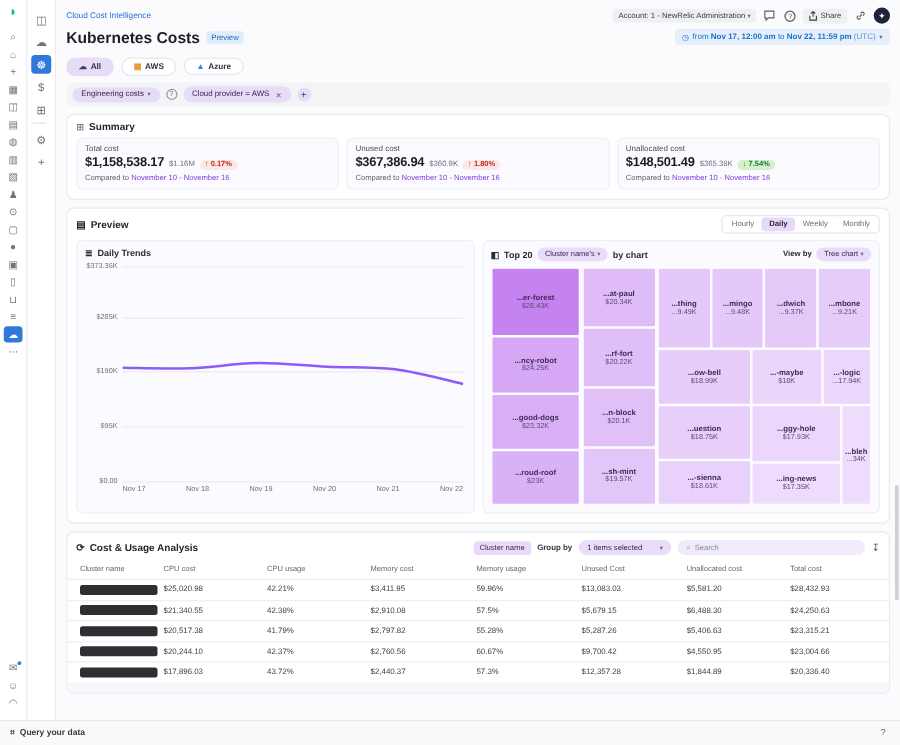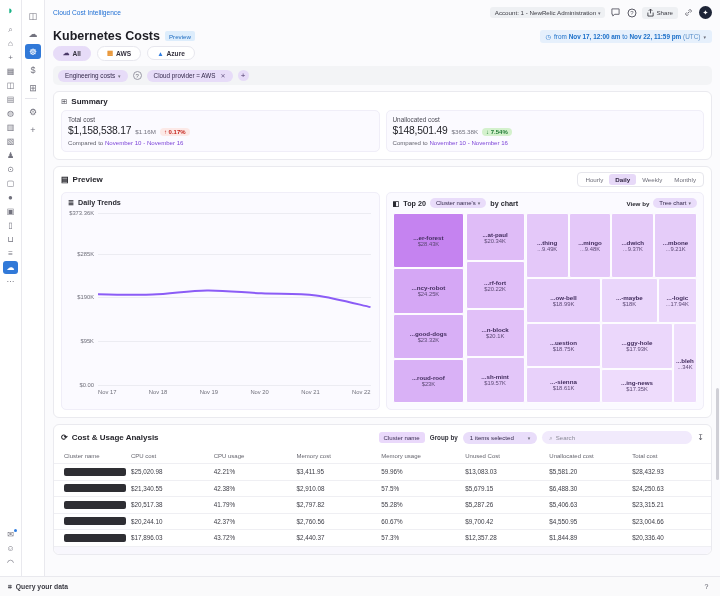--- a/index.html
+++ b/index.html
@@ -24,21 +24,21 @@
   
   .main { flex:1; background:#fbfbfd; padding:5px 8px 0 8px; overflow:hidden; }
   .toprow { display:flex; justify-content:space-between; align-items:center; height:15px; }
   .breadcrumb { color:#1f6fd4; font-size:6.6px; cursor:pointer; }
   .topright { display:flex; align-items:center; gap:5px; }
   .account-pill { background:#eef0f3; border-radius:3px; padding:2px 5px; font-size:6.2px; color:#3a3a42; cursor:pointer; white-space:nowrap; }
   .tico { width:11px; height:11px; display:flex; align-items:center; justify-content:center; color:#5b5b66; font-size:7.5px; cursor:pointer; }
   .share-pill { display:flex; align-items:center; gap:2px; background:#eef0f3; border-radius:3px; padding:2px 5px; font-size:6.2px; color:#3a3a42; cursor:pointer; }
   .ai-circle { width:13px; height:13px; border-radius:50%; background:#1d2437; color:#fff; font-size:7px; display:flex; align-items:center; justify-content:center; cursor:pointer; }
 
-  .titlerow { display:flex; justify-content:space-between; align-items:flex-end; margin-top:3px; height:20px; }
+  .titlerow { display:flex; justify-content:space-between; align-items:flex-start; margin-top:3px; height:20px; }
   .title-left { display:flex; align-items:center; gap:5px; }
   .page-title { font-size:12.5px; font-weight:bold; color:#1d1d24; }
   .preview-badge { background:#ddedfc; color:#1e6cc0; font-size:6.2px; padding:1.5px 4px; border-radius:2px; }
   .time-pill { background:#e6f0fc; color:#1b6fc9; border-radius:3px; padding:2.5px 6px; font-size:6.4px; display:flex; gap:3px; align-items:center; cursor:pointer; white-space:nowrap; }
   .time-pill b { font-weight:bold; }
   .time-pill .tz { color:#5b8fc9; }
 
   .tabsrow { display:flex; gap:6px; margin-top:2px; height:16px; align-items:center; }
   .tab { display:flex; align-items:center; gap:3px; padding:2.5px 9px; border-radius:9px; font-size:6.6px; font-weight:bold; color:#35323f; background:#fff; border:1px solid #e7e7ee; cursor:pointer; }
   .tab.active { background:#e7dcf8; border-color:#e7dcf8; }
@@ -53,21 +53,21 @@
 
   .card { background:#fff; border:1px solid #eaeaef; border-radius:6px; margin-top:6px; }
   .card-head { display:flex; align-items:center; gap:4px; padding:5px 7px 3px; font-size:8px; font-weight:bold; color:#26262e; }
   .card-head .cicn { color:#55555f; font-size:7.5px; font-weight:normal; }
 
   
   .sum-cards { display:flex; gap:6px; padding:1px 7px 7px; }
   .scard { flex:1; background:#fbfaff; border:1px solid #f0eef8; border-radius:5px; padding:5px 6px; }
   .scard .slabel { font-size:6.4px; color:#4c4c56; }
   .sval-row { display:flex; align-items:baseline; gap:4px; margin-top:2px; }
-  .sval { font-size:10.3px; font-weight:normal; color:#1c1c22; letter-spacing:-0.2px; }
+  .sval { font-size:10.3px; font-weight:bold; color:#1c1c22; letter-spacing:-0.2px; }
   .ssec { font-size:6.2px; color:#70707c; }
   .spill { font-size:6px; font-weight:bold; border-radius:6px; padding:1px 4px; }
   .spill.up { background:#fce9e7; color:#c4231d; }
   .spill.down { background:#d4f1cd; color:#1d7a33; }
   .scompare { margin-top:3px; font-size:6.1px; color:#63636e; }
   .scompare a { color:#7d44d8; text-decoration:none; cursor:pointer; }
 
   
   .ins-head { display:flex; justify-content:space-between; align-items:center; padding:5px 7px 3px; }
   .ins-title { display:flex; align-items:center; gap:4px; font-size:8px; font-weight:bold; }
@@ -247,20 +247,29 @@
         <span class="cicn">⊞</span>
         <span>Summary</span>
       </div>
       <div class="sum-cards" id="sum-cards">
           <div class="scard">
             <div class="slabel">Total cost</div>
             <div class="sval-row">
               <span class="sval">$1,158,538.17</span>
               <span class="ssec">$1.16M</span>
               <span class="spill up">↑ 0.17%</span>
+            </div>
+            <div class="scompare">Compared to <a>November 10 - November 16</a></div>
+          </div>
+          <div class="scard">
+            <div class="slabel">Unused cost</div>
+            <div class="sval-row">
+              <span class="sval">$367,386.94</span>
+              <span class="ssec">$360.9K</span>
+              <span class="spill up">↑ 1.80%</span>
             </div>
             <div class="scompare">Compared to <a>November 10 - November 16</a></div>
           </div>
           <div class="scard">
             <div class="slabel">Unallocated cost</div>
             <div class="sval-row">
               <span class="sval">$148,501.49</span>
               <span class="ssec">$365.38K</span>
               <span class="spill down">↓ 7.54%</span>
             </div>

